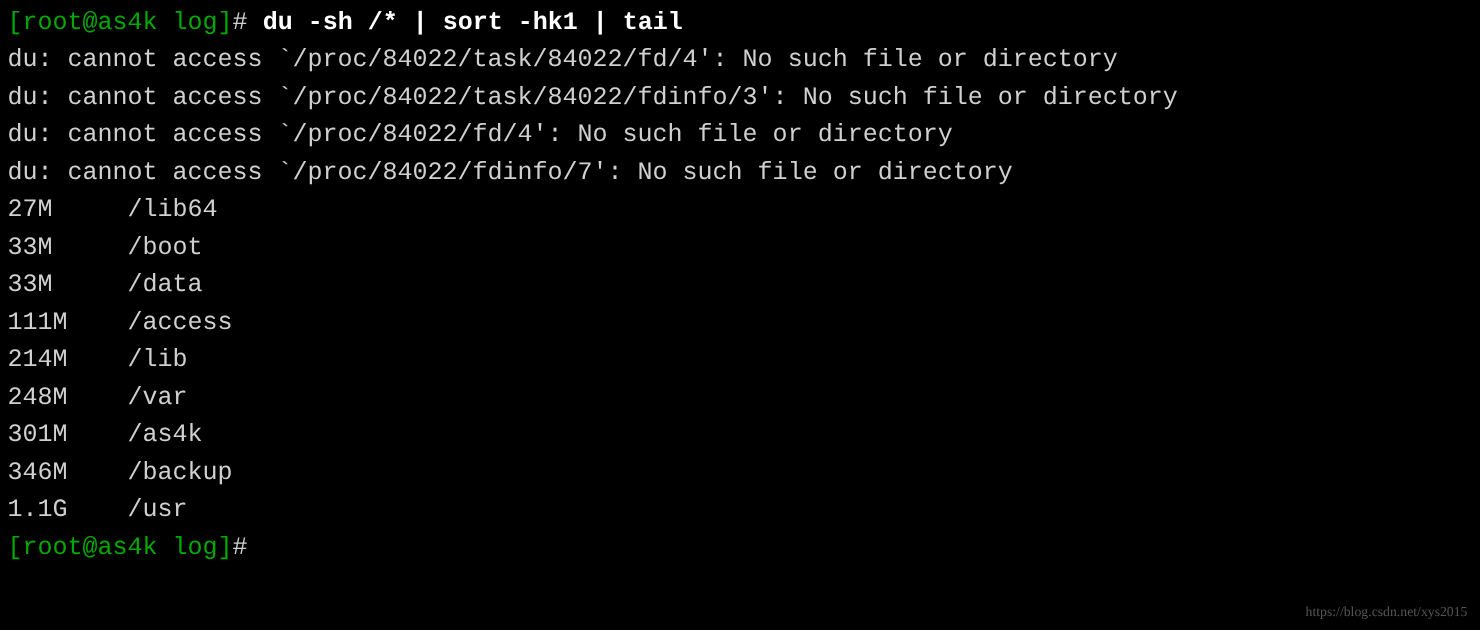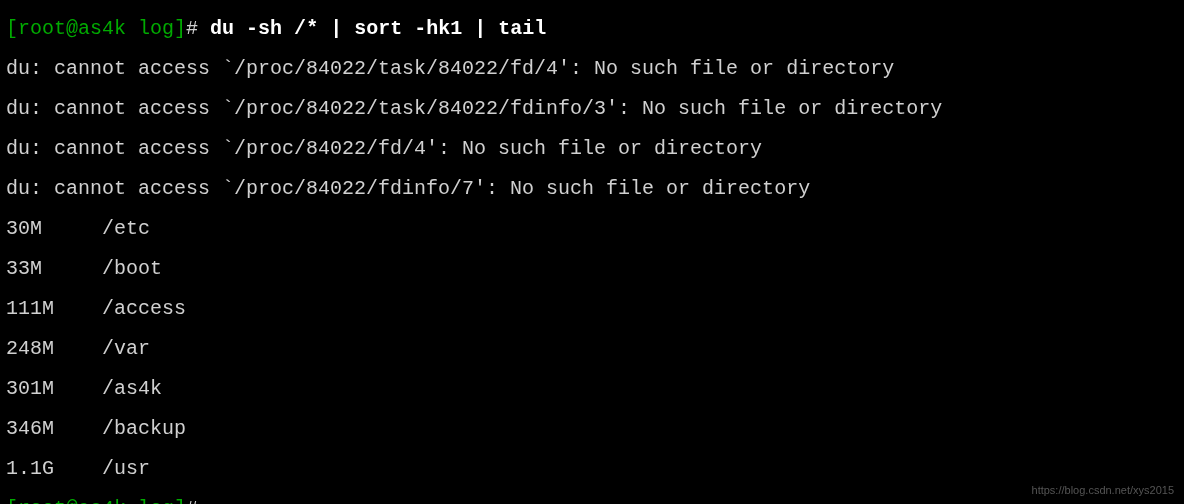--- a/index.html
+++ b/index.html
@@ -25,52 +25,53 @@
     .prompt-sep {
       color: #d0d0d0;
     }
     .command {
       color: #ffffff;
       font-weight: bold;
     }
     .line {
       white-space: pre;
       display: block;
-      margin-top: 10px;
     }
     .output {
       color: #d0d0d0;
     }
     .path-col {
       display: inline-block;
     }
     .watermark {
       position: absolute;
       bottom: 6px;
       right: 10px;
       font-size: 11px;
       color: #555555;
-      font-family: Liberation Sans, sans-serif;
+      font-family: Liberation Serif, serif;
     }
   </style>
 </head>
 <body>
 
 <div>
 
   <span class="line"><span class="prompt-user">[</span><span class="prompt-user">root@as4k</span><span class="prompt-user"> </span><span class="prompt-user">log</span><span class="prompt-user">]</span><span class="prompt-sep"># </span><span class="command">du -sh /* | sort -hk1 | tail</span></span>
 
   <span class="line output">du: cannot access `/proc/84022/task/84022/fd/4': No such file or directory</span>
   <span class="line output">du: cannot access `/proc/84022/task/84022/fdinfo/3': No such file or directory</span>
   <span class="line output">du: cannot access `/proc/84022/fd/4': No such file or directory</span>
   <span class="line output">du: cannot access `/proc/84022/fdinfo/7': No such file or directory</span>
 
-  <span class="line output"><span>30M</span>     <span class="path-col">/etc</span></span>
+  <span class="line output"><span>27M</span>     <span class="path-col">/lib64</span></span>
   <span class="line output"><span>33M</span>     <span class="path-col">/boot</span></span>
+  <span class="line output"><span>33M</span>     <span class="path-col">/data</span></span>
   <span class="line output"><span>111M</span>    <span class="path-col">/access</span></span>
+  <span class="line output"><span>214M</span>    <span class="path-col">/lib</span></span>
   <span class="line output"><span>248M</span>    <span class="path-col">/var</span></span>
   <span class="line output"><span>301M</span>    <span class="path-col">/as4k</span></span>
   <span class="line output"><span>346M</span>    <span class="path-col">/backup</span></span>
   <span class="line output"><span>1.1G</span>    <span class="path-col">/usr</span></span>
 
   <span class="line"><span class="prompt-user">[</span><span class="prompt-user">root@as4k</span><span class="prompt-user"> </span><span class="prompt-user">log</span><span class="prompt-user">]</span><span class="prompt-sep"># </span></span>
 
 </div>
 
 <div class="watermark">https://blog.csdn.net/xys2015</div>

